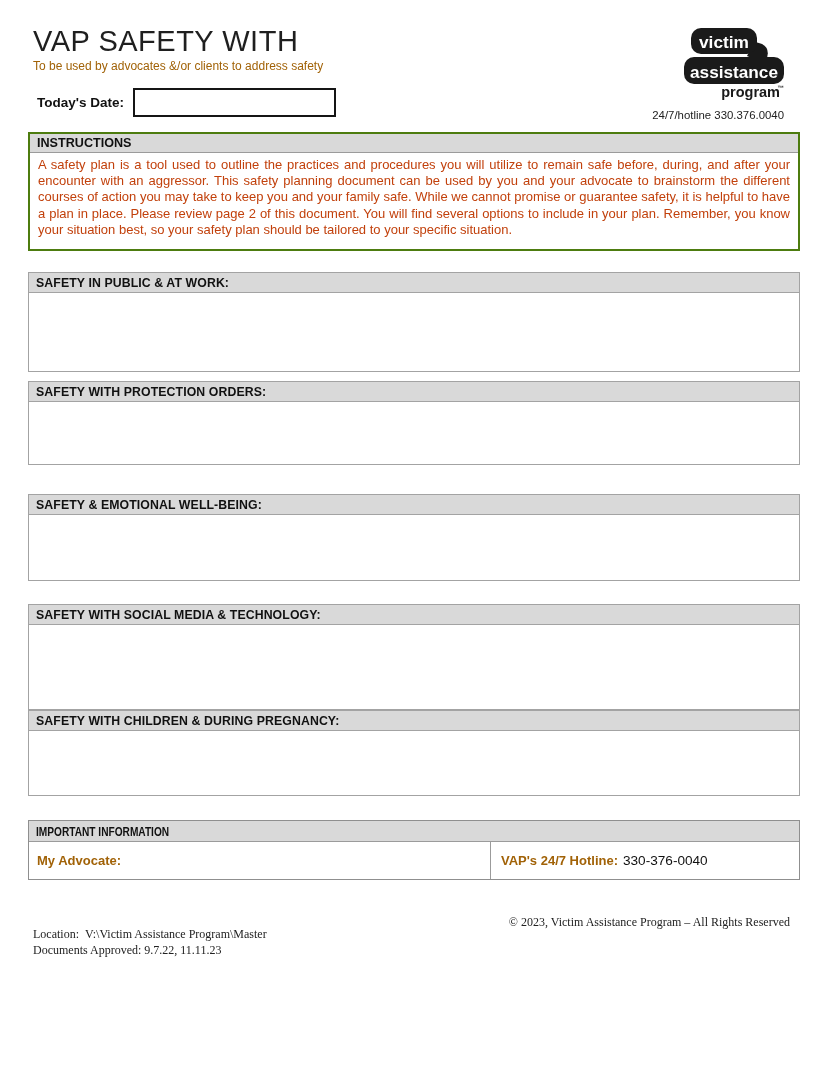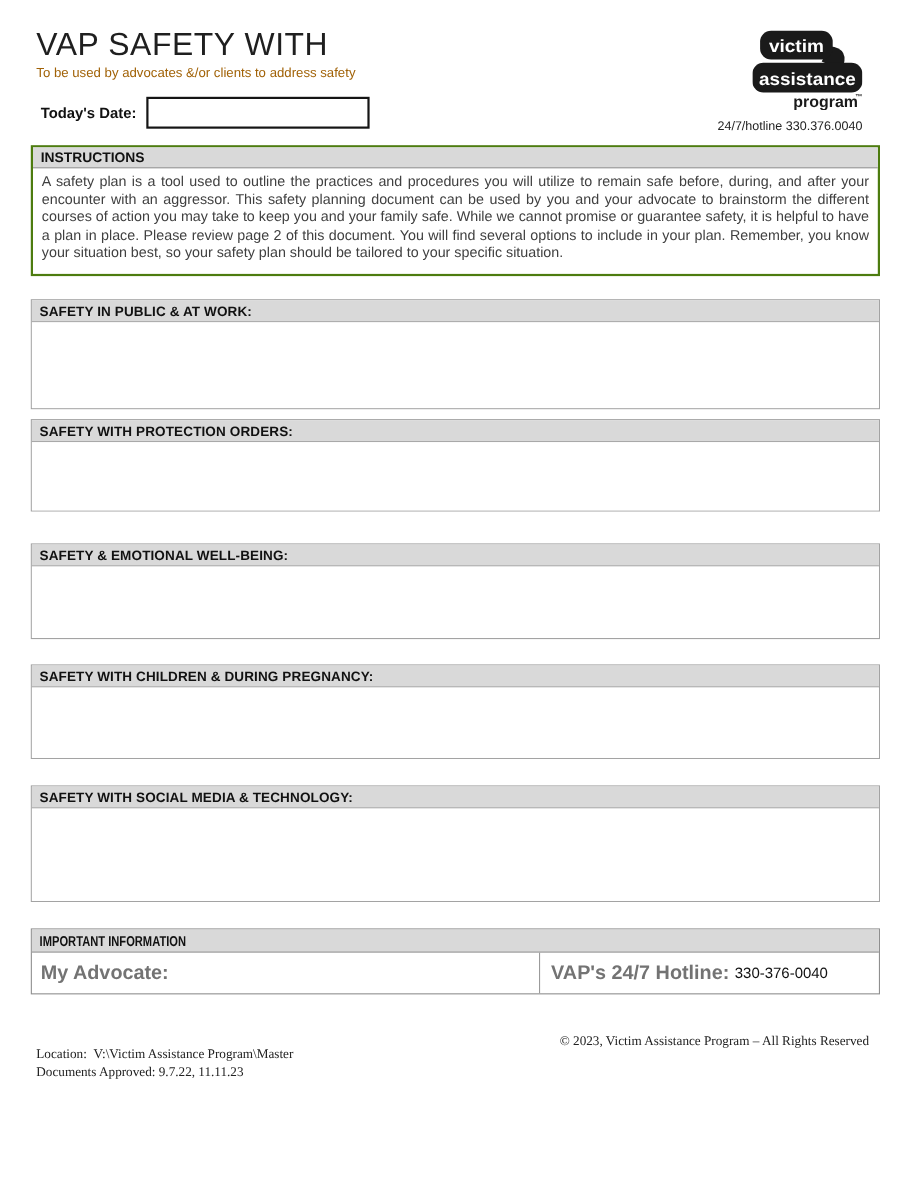--- a/index.html
+++ b/index.html
@@ -28,21 +28,21 @@
 
   
   .instructions { margin-top:11px; border:2px solid #4d7c0f; }
   .instructions-bar {
     background:#d9d9d9; border-bottom:1px solid #9b9b9b;
     height:19px; display:flex; align-items:center; padding-left:7px;
   }
   .instructions-bar span { font-weight:bold; font-size:12.6px; color:#111; }
   .instructions-body {
     padding:4px 8px 11px 8px;
-    font-size:13px; line-height:16.2px; text-align:justify; color:#404040;
+    font-size:13px; line-height:16.2px; text-align:justify; color:#c2410c;
   }
 
   
   .section { border:1px solid #a3a3a3; background:#fff; }
   .sec-header {
     background:#d9d9d9; border-bottom:1px solid #a3a3a3;
     height:20px; display:flex; align-items:center; padding-left:7px;
   }
   .sec-header span { font-weight:bold; font-size:12.3px; color:#111; letter-spacing:0.1px; }
   .sec-body { background:#fff; }
@@ -64,21 +64,21 @@
     font-weight:bold; font-size:13px; color:#111;
     display:inline-block; transform:scaleX(0.78); transform-origin:left center;
     white-space:nowrap;
   }
   .important-row { display:flex; height:37px; }
   .important-cell-left {
     flex:0 0 60%; border-right:1px solid #9b9b9b;
     display:flex; align-items:center; padding-left:8px;
   }
   .important-cell-right { flex:1; display:flex; align-items:center; padding-left:10px; }
-  .advocate-label, .hotline-label { font-weight:bold; font-size:18px; color:#737373; }
+  .advocate-label, .hotline-label { font-weight:bold; font-size:13px; color:#a16207; }
   .hotline-number { font-weight:400; font-size:13.6px; color:#111; margin-left:5px; }
 
   
   .footer {
     margin-top:35px; display:flex; justify-content:space-between;
     font-family:"Liberation Serif", serif; font-size:12px; color:#222;
   }
   .footer-left { padding-left:5px; line-height:1.3;margin-top:12px; }
   .footer-right { padding-right:10px; }
 </style>
@@ -134,30 +134,30 @@
       <div class="sec-body"></div>
     </div>
 
     <div class="section sec3">
       <div class="sec-header">
         <span>SAFETY &amp; EMOTIONAL WELL-BEING:</span>
       </div>
       <div class="sec-body"></div>
     </div>
 
-    <div class="section sec4">
+    <div class="section sec5">
       <div class="sec-header">
-        <span>SAFETY WITH CHILDREN &amp; DURING PREGNANCY:</span>
+        <span>SAFETY WITH SOCIAL MEDIA &amp; TECHNOLOGY:</span>
       </div>
       <div class="sec-body"></div>
     </div>
 
-    <div class="section sec5">
+    <div class="section sec4">
       <div class="sec-header">
-        <span>SAFETY WITH SOCIAL MEDIA &amp; TECHNOLOGY:</span>
+        <span>SAFETY WITH CHILDREN &amp; DURING PREGNANCY:</span>
       </div>
       <div class="sec-body"></div>
     </div>
 
   </div>
 
   <div class="important">
     <div class="important-bar">
       <span>IMPORTANT INFORMATION</span>
     </div>

